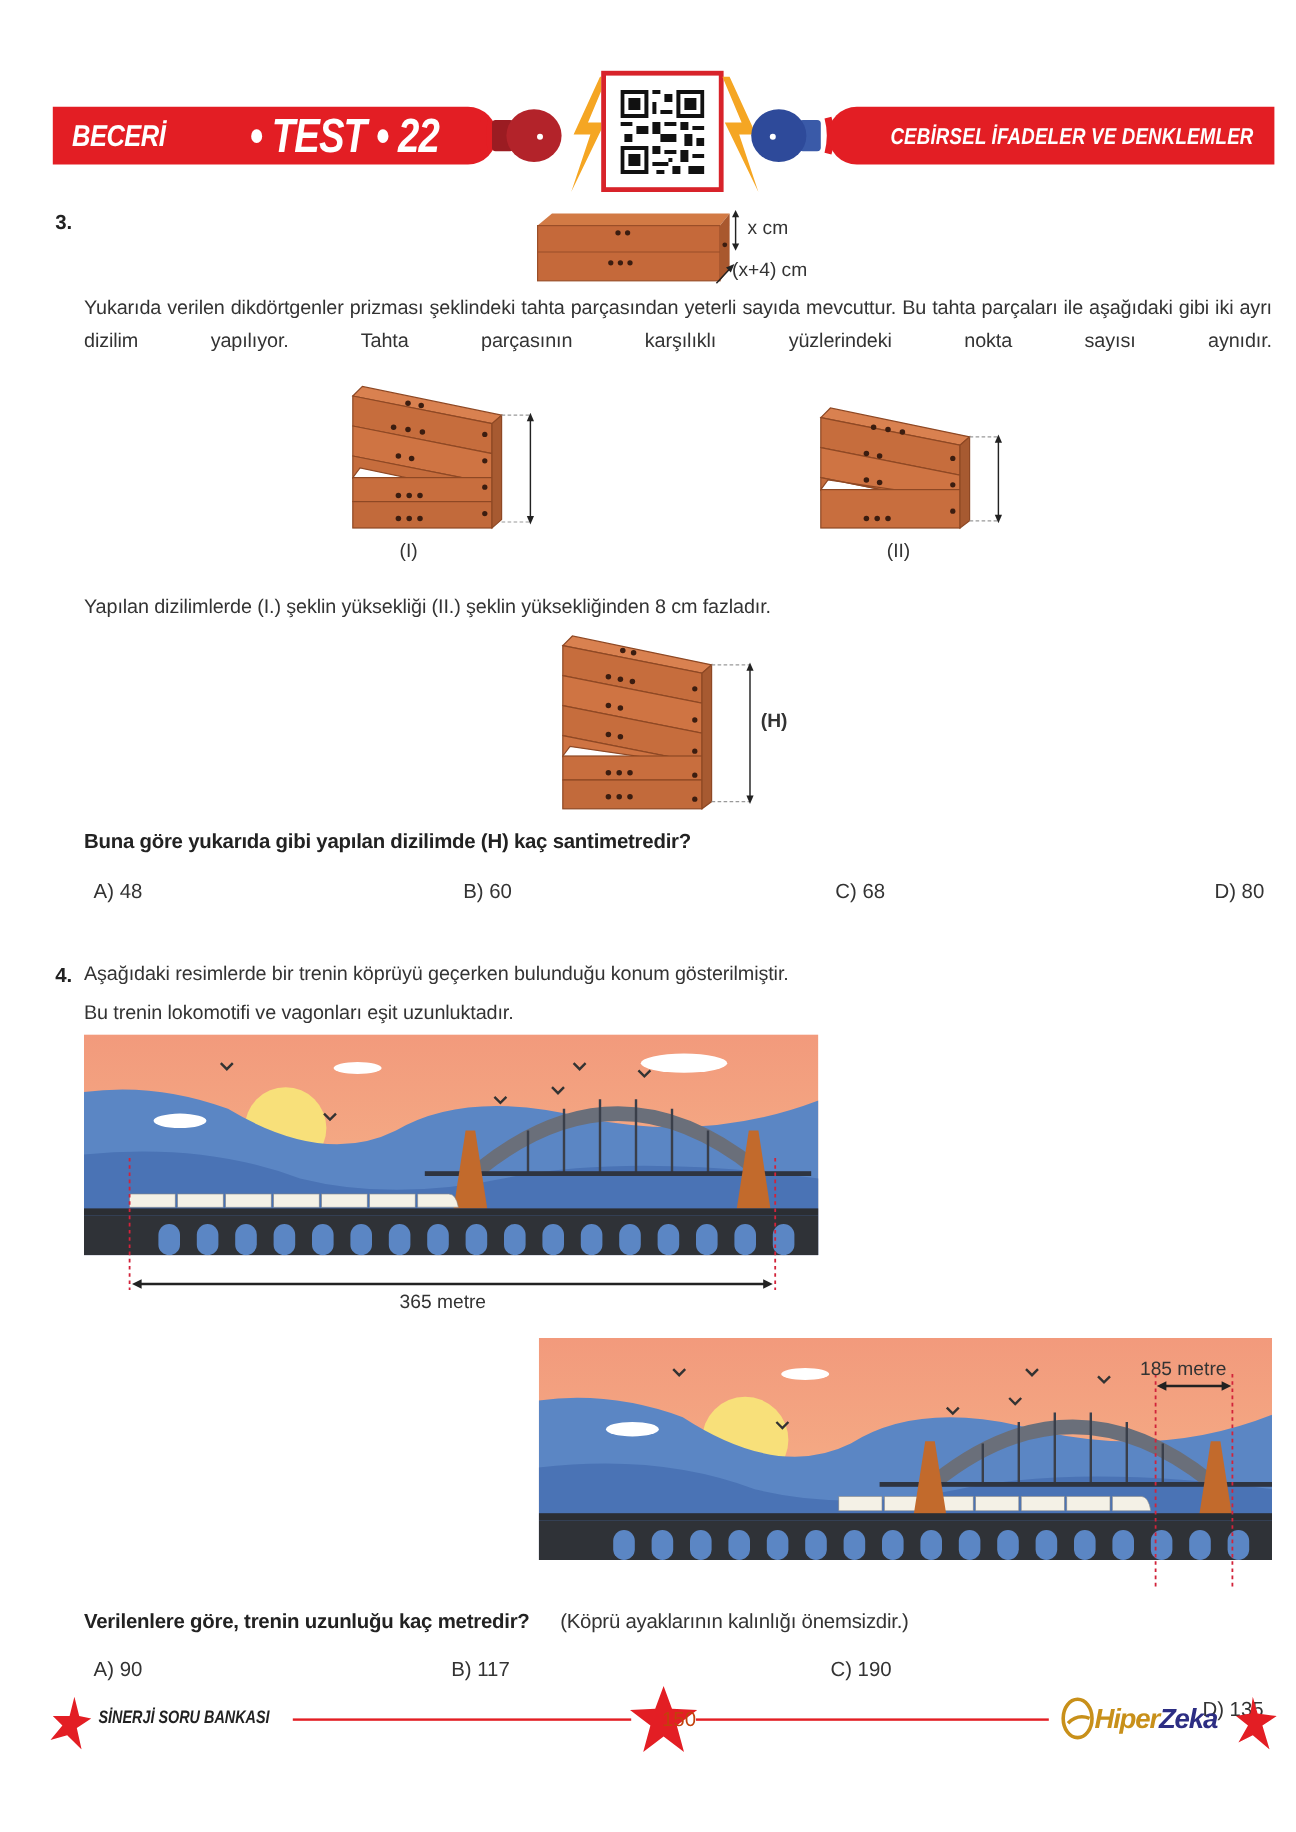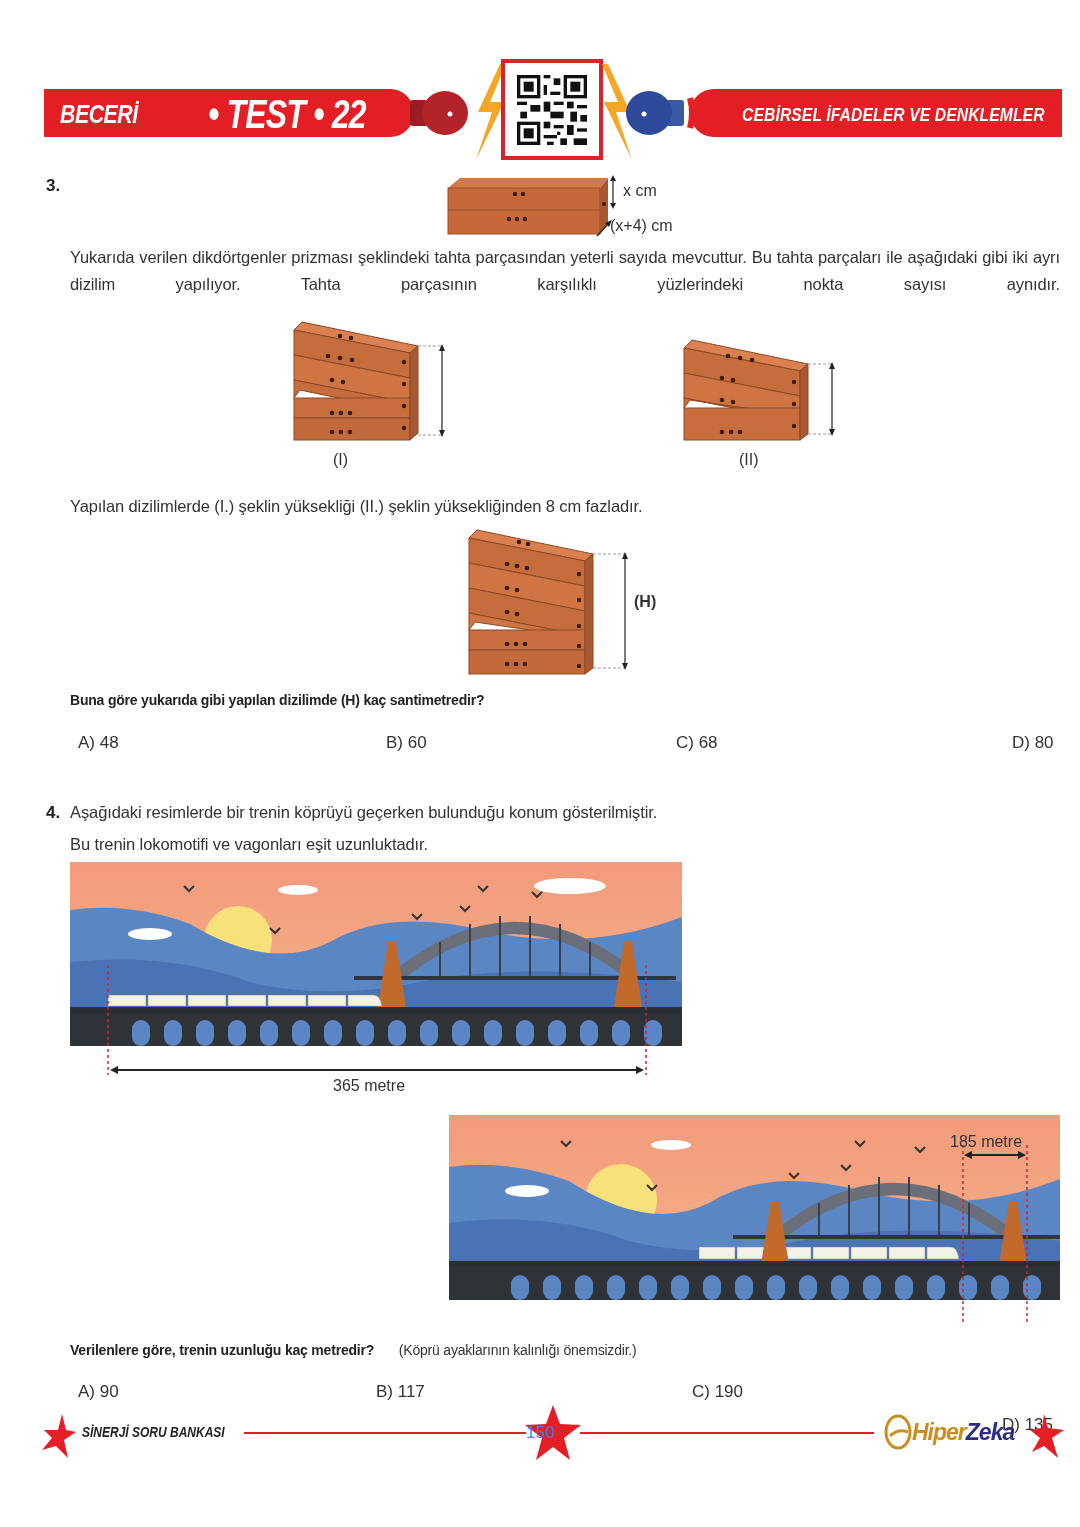--- a/index.html
+++ b/index.html
@@ -14,29 +14,29 @@
   .test-title { position: absolute; left: 208px; top: 92px; font: italic bold 40px "Liberation Sans", sans-serif; color: #fff; letter-spacing: -1px; transform: scaleX(0.8); transform-origin: left; }
   .topic-title { position: absolute; left: 742px; top: 104px; font: italic bold 19px "Liberation Sans", sans-serif; color: #fff; transform: scaleX(0.82); transform-origin: left; white-space: nowrap; letter-spacing: 0.2px;}
   .glove { position: absolute; top: 88px; width: 70px; height: 50px; }
   .bolt { position: absolute; top: 62px; width: 40px; height: 100px; }
   .qr-frame { position: absolute; left: 501px; top: 59px; width: 102px; height: 101px; border: 4px solid #d8232a; background: #fff; display:flex; align-items:center; justify-content:center; }
 
   
   .qnum { position: absolute; font-weight: bold; font-size: 17px; color: #222; }
   .para { position: absolute; font-size: 16.5px; color: #333; line-height: 27px; letter-spacing: -0.1px; }
   .para.justify { text-align: justify; text-align-last: justify; }
-  .bold-q { position: absolute; font-weight: bold; font-size: 14px; color: #222; letter-spacing: -0.2px; }
+  .bold-q { position: absolute; font-weight: bold; font-size: 17px; color: #222; letter-spacing: -0.2px; }
   .bold-q .light { font-weight: normal; color: #333; margin-left: 21px; }
   .choice { position: absolute; font-size: 17px; color: #333; }
   .fig-label { position: absolute; font-size: 16px; color: #333; }
 
   
   .footer-line { position: absolute; top: 1432px; height: 2px; background: #e31e24; }
   .sinerji { position: absolute; left: 82px; top: 1423px; font: italic bold 15px "Liberation Sans", sans-serif; color: #222; transform: scaleX(0.8); transform-origin: left; white-space: nowrap; }
-  .page-num { position: absolute; left: 526px; top: 1423px; width: 54px; text-align: left; color: #3b82f6; font-size: 17px; }
+  .page-num { position: absolute; left: 526px; top: 1423px; width: 54px; text-align: right; color: #c2410c; font-size: 17px; }
   .brand { position: absolute; left: 912px; top: 1419px; font: italic bold 23px "Liberation Sans", sans-serif; letter-spacing: -1px; }
   .brand .h { color: #c8901a; }
   .brand .z { color: #2d2e83; }
 </style>
 </head>
 <body>
 
 <div class="banner banner-left"></div>
 <div class="beceri">BECERİ</div>
 <div class="test-title">• TEST • 22</div>
@@ -236,21 +236,21 @@
   <line x1="128" y1="142" x2="160" y2="142" stroke="#999" stroke-dasharray="3,2"></line>
   <line x1="160" y1="30" x2="160" y2="140" stroke="#222" stroke-width="1.2"></line>
   <polygon points="160,26 157,33 163,33" fill="#222"></polygon>
     <polygon points="160,144 157,137 163,137" fill="#222"></polygon>
 </svg>
 <div class="fig-label" style="left:634px; top:593px; font-weight:bold;">(H)</div>
 
 <div class="bold-q" style="left:70px; top:692px;">Buna göre yukarıda gibi yapılan dizilimde (H) kaç santimetredir?</div>
 <div class="choice" style="left:78px; top:733px;">A) 48</div>
 <div class="choice" style="left:386px; top:733px;">B) 60</div>
-<div class="choice" style="left:676px; top:733px;">C) 68</div>
+<div class="choice" style="left:696px; top:733px;">C) 68</div>
 <div class="choice" style="left:1012px; top:733px;">D) 80</div>
 
 <div class="qnum" style="left:46px; top:803px;">4.</div>
 <div class="para" style="left:70px; top:799px;">Aşağıdaki resimlerde bir trenin köprüyü geçerken bulunduğu konum gösterilmiştir.</div>
 <div class="para" style="left:70px; top:831px;">Bu trenin lokomotifi ve vagonları eşit uzunluktadır.</div>
 
 <svg style="position:absolute; left:70px; top:862px;" width="612" height="184" viewBox="0 0 612 184">
   <defs>
     <linearGradient id="sky1" x1="0" y1="0" x2="0" y2="1">
         <stop offset="0" stop-color="#f29a7c"></stop>

